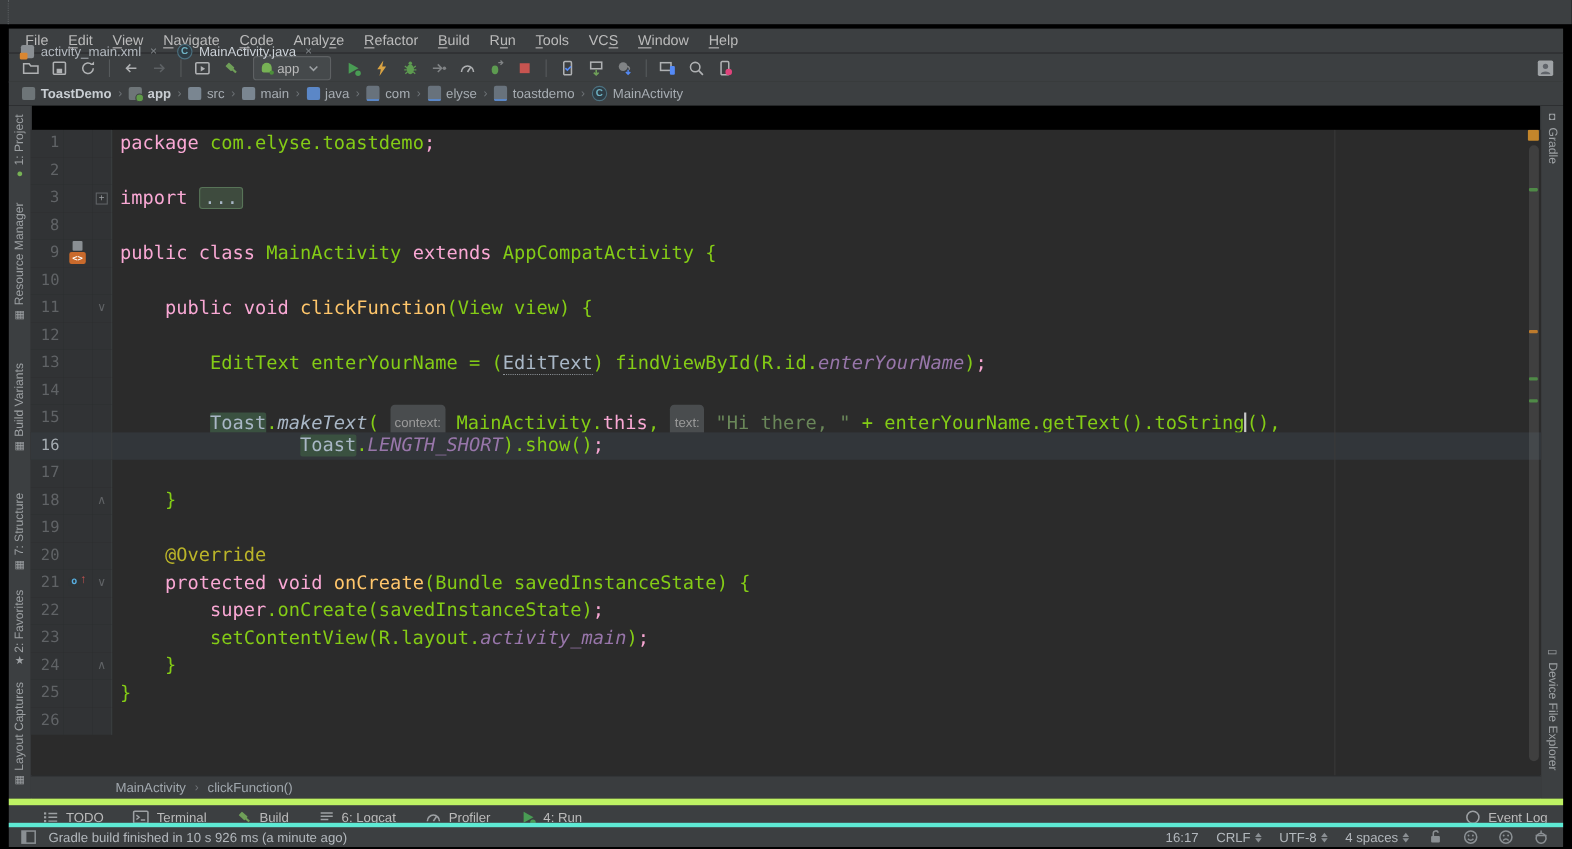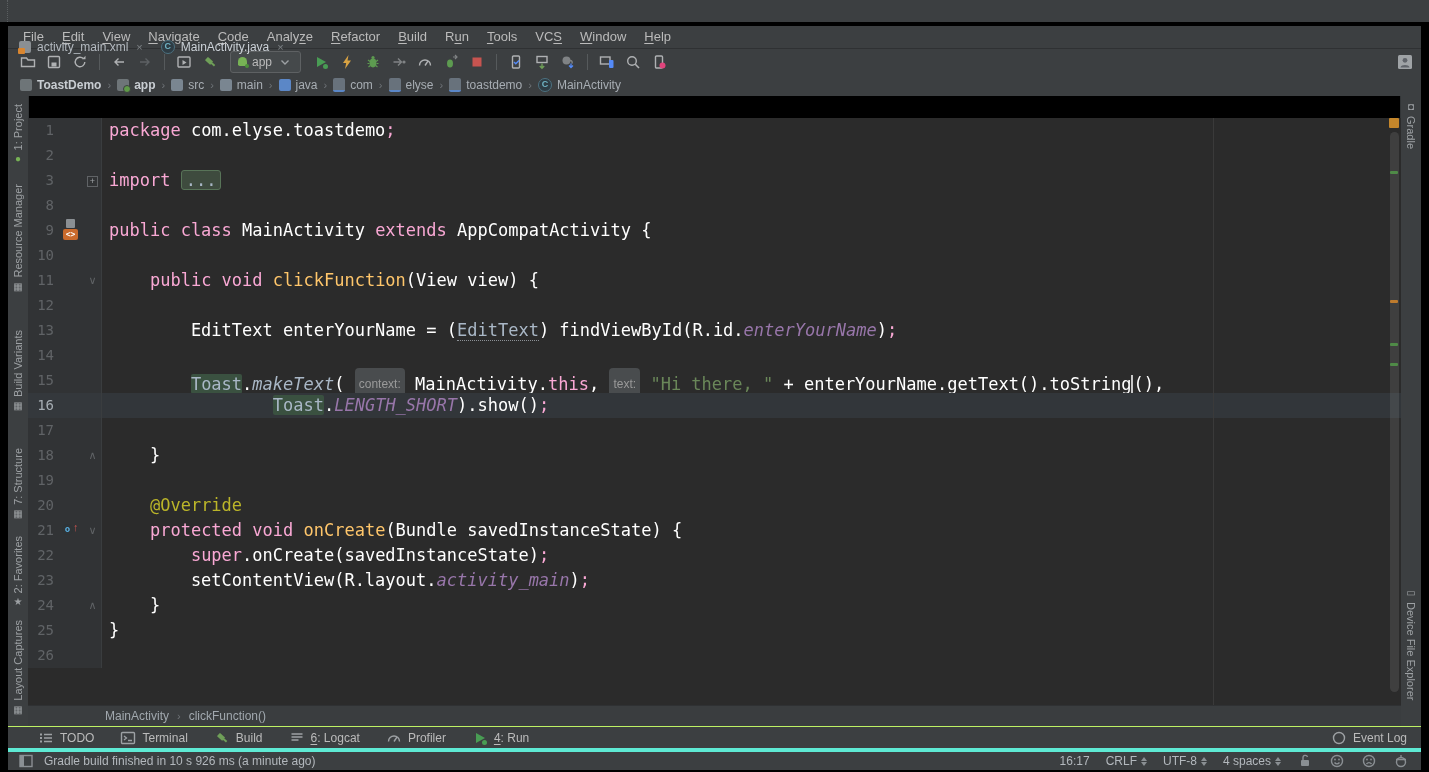--- a/index.html
+++ b/index.html
@@ -65,21 +65,21 @@
   .g-num{width:26px;min-width:26px;text-align:right;color:#606366;background:#313335;
          font:14px/25px "DejaVu Sans Mono",monospace;padding-right:4px;}
   .g-ico{width:26px;min-width:26px;background:#313335;position:relative;}
   .g-fold{width:17px;min-width:17px;background:#313335;border-right:1px solid #3a3d3f;
           color:#606366;text-align:center;font-size:11px;line-height:25px;}
   .code{flex:1;white-space:pre;font:17px/25px "DejaVu Sans Mono",monospace;color:#a9b7c6;padding-left:7px;}
   .ed-row.current{background:#32363a;}
   .ed-row.current .g-num{background:#34383c;color:#a6adb3;}
   .ed-row.current .g-ico,.ed-row.current .g-fold{background:#34383c;}
   .tk-kw{color:#f9a8d4;}
-  .tk-pl{color:#ffffff;}
+  .tk-pl{color:#84cc16;}
   .tk-decl{color:#ffc66b;}
   .tk-str{color:#6a8759;}
   .tk-ann{color:#bbb529;}
   .tk-field{color:#9876aa;font-style:italic;}
   .tk-ital{color:#a9b7c6;font-style:italic;}
   .tk-hl{background:#3a5140;border-radius:2px;}
   .tk-warn{border-bottom:1px dotted #8c9196;}
   .tk-hint{display:inline-block;background:#494c4e;color:#9a9a9a;border-radius:4px;
            font:12px/16px "Liberation Sans",sans-serif;padding:8px 4px;vertical-align:2px;}
   .tk-folded{display:inline-block;background:#3e4b3e;border:1px solid #587458;border-radius:3px;
@@ -102,21 +102,21 @@
   .sb-mark.square{width:10px;height:10px;right:2px;}
 
   
   #crumbs2{position:absolute;left:28px;right:28px;top:705px;height:20px;background:#3a3d3f;
            display:flex;align-items:center;font-size:12px;color:#a1a8ae;padding-left:77px;
            border-top:1px solid #2f3133;}
   #crumbs2 .crumb-sep{margin:0 8px;}
 
   
   #toolbar2{top:726px;height:21px;display:flex;align-items:center;font-size:12px;color:#bbbbbb;
-            border-top:1px solid #bef264;padding-left:30px;gap:26px;}
+            border-top:6px solid #bef264;padding-left:30px;gap:26px;}
   .bw{display:flex;align-items:center;gap:6px;}
   .bw u{text-decoration:underline;text-underline-offset:2px;}
   #toolbar2-right{margin-left:auto;display:flex;align-items:center;gap:6px;padding-right:14px;}
 
   
   #statusbar{top:748px;height:18px;display:flex;align-items:center;font-size:12px;color:#b3b8bd;
              border-top:4px solid #5eead4;padding:0 10px;}
   #status-right{margin-left:auto;display:flex;align-items:center;gap:16px;padding-right:2px;}
   .st-seg{display:flex;align-items:center;gap:4px;}
   .updn{display:inline-flex;flex-direction:column;gap:1px;}

